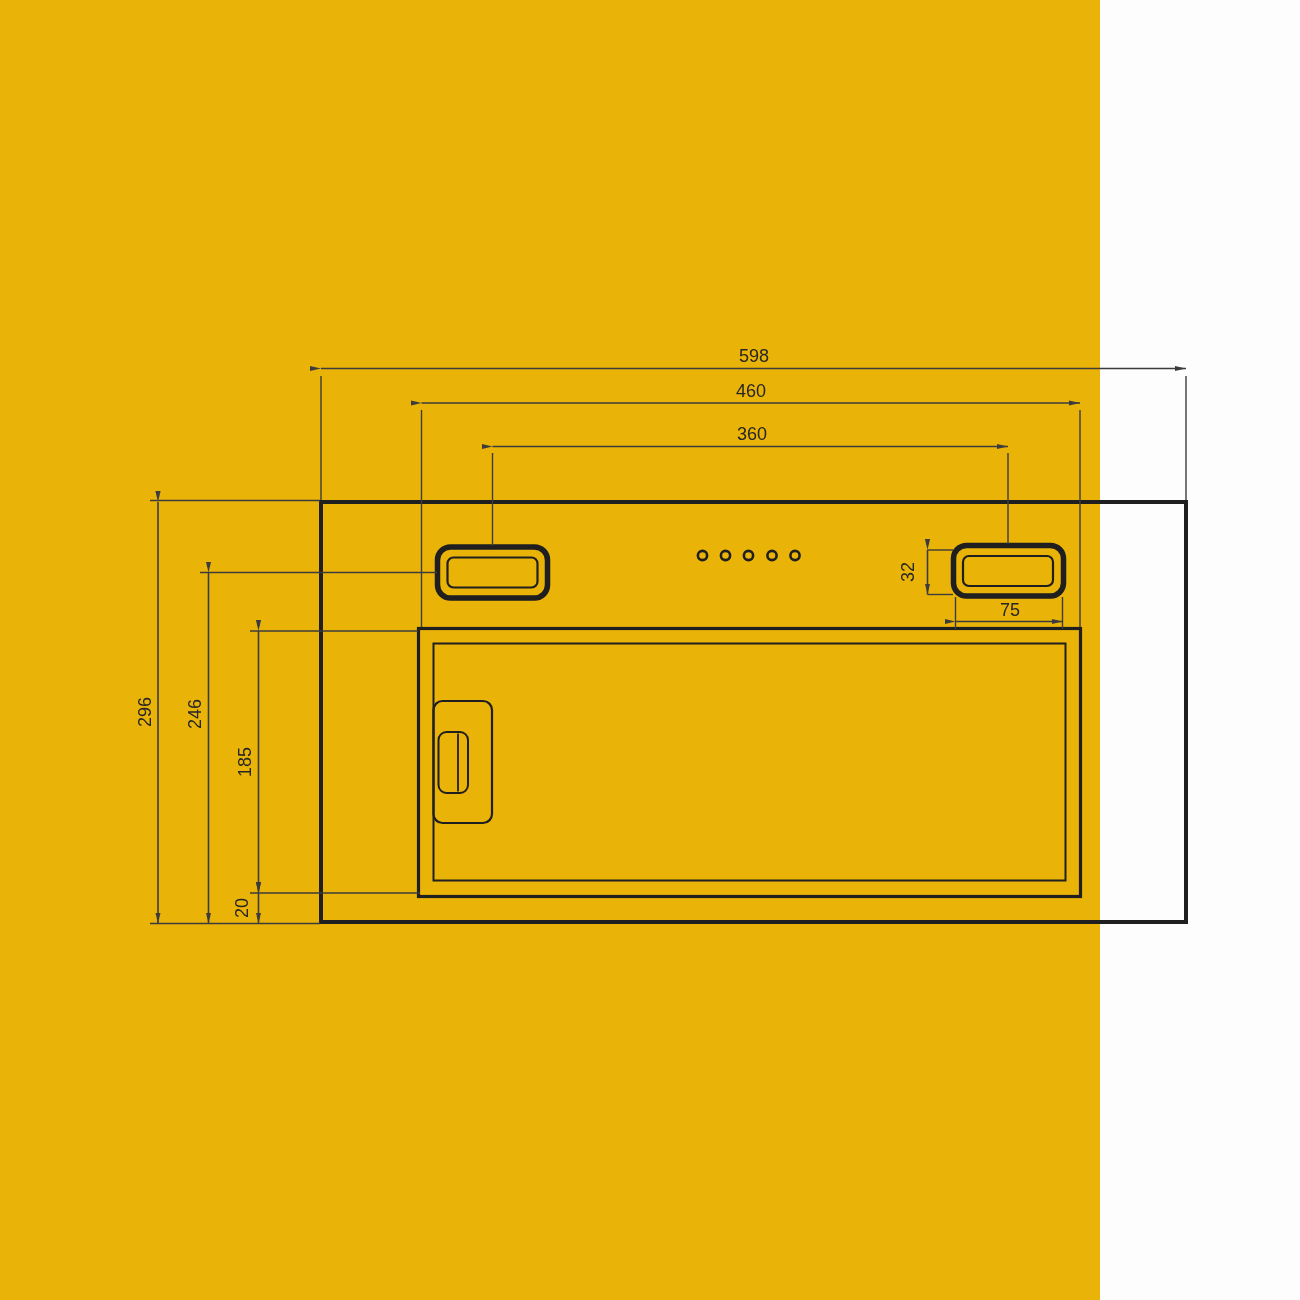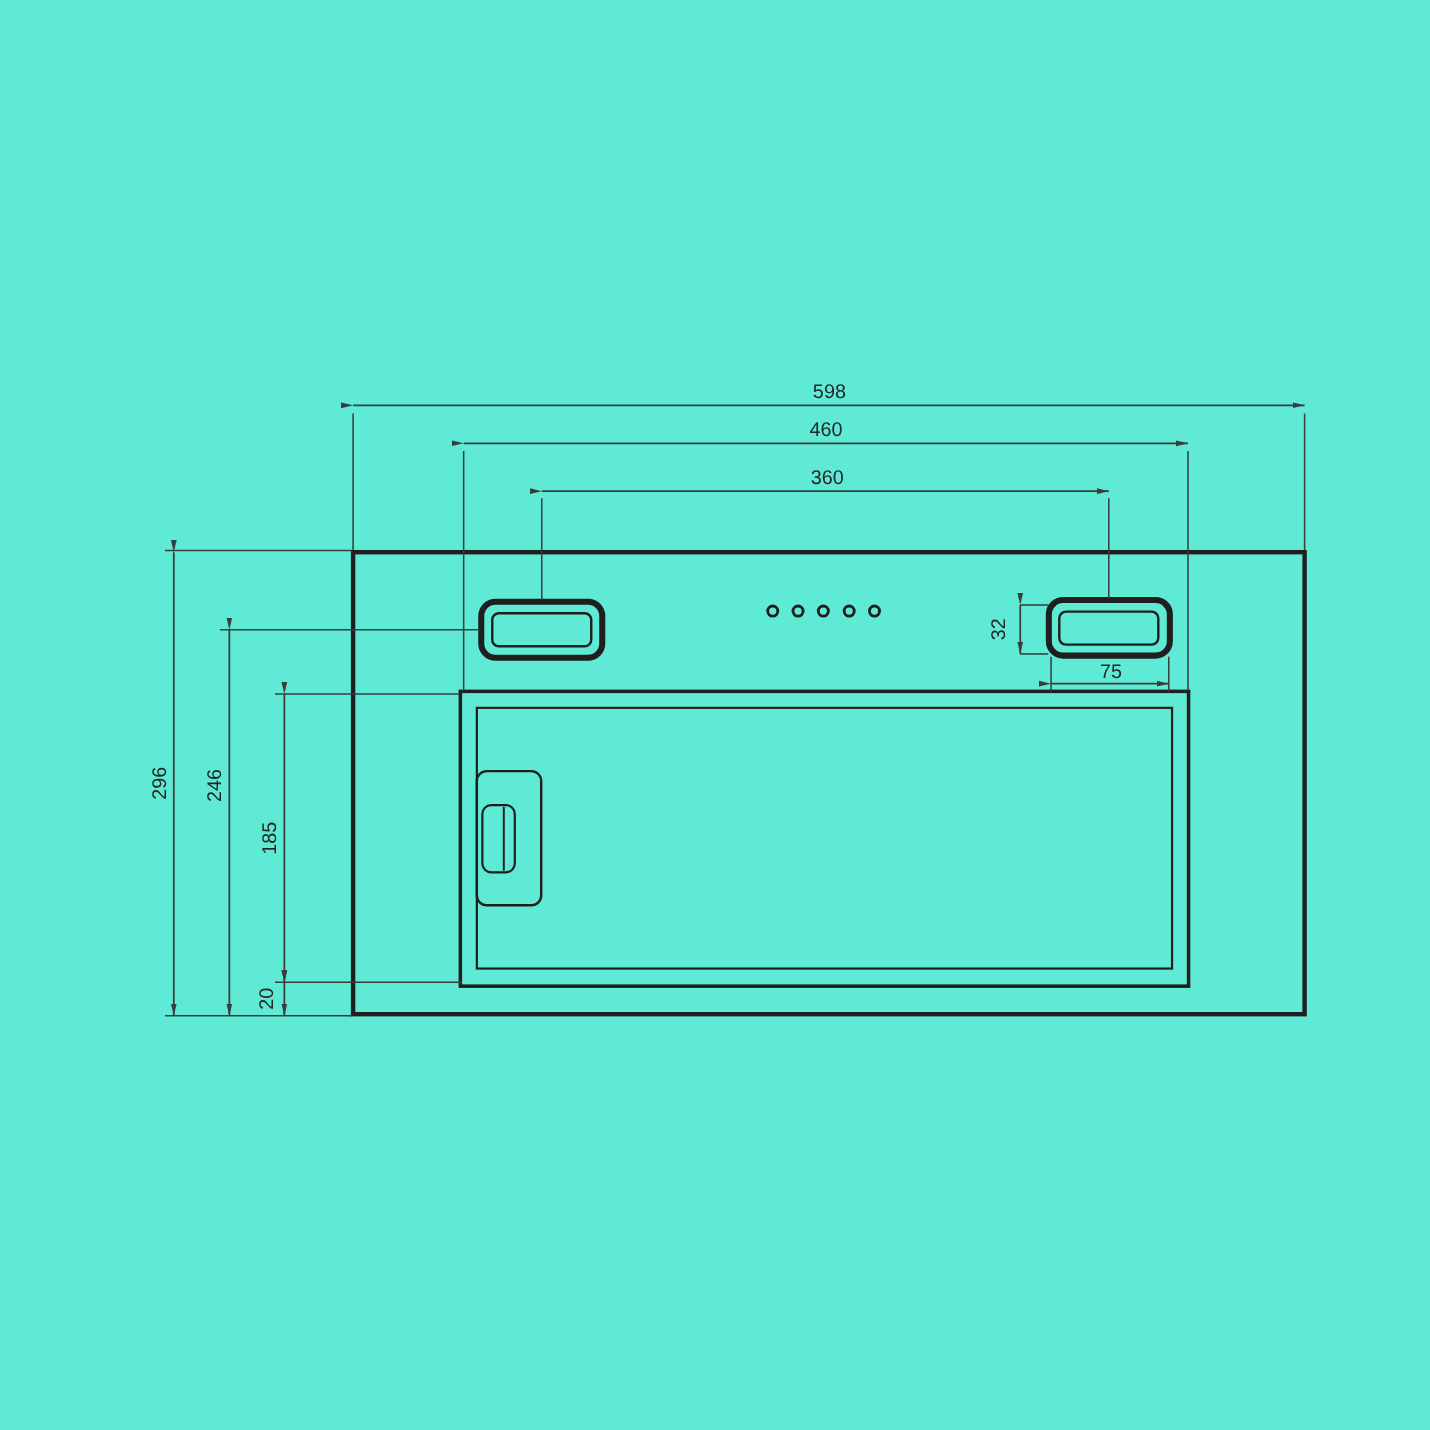--- a/index.html
+++ b/index.html
@@ -4,22 +4,22 @@
 <style>
   html, body { margin: 0; padding: 0; }
   body {
     width: 1300px; height: 1300px;
     background: #fdfdfd;
     font-family: "Liberation Sans", sans-serif;
     overflow: hidden;
   }
   .canvas {
     position: relative;
-    width: 1300px; height: 1300px;
-    background: #5eead4;
+    width: 1100px; height: 1300px;
+    background: #eab308;
   }
   svg { display: block; }
   .outline { fill: none; stroke: #1f1f1f; }
   .dim     { fill: none; stroke: #3c3c3c; stroke-width: 1.6; }
   .ext     { fill: none; stroke: #3c3c3c; stroke-width: 1.4; }
   .dim-text {
     fill: #262626;
     font-family: "Liberation Sans", sans-serif;
     font-size: 18px;
     font-weight: 400;

